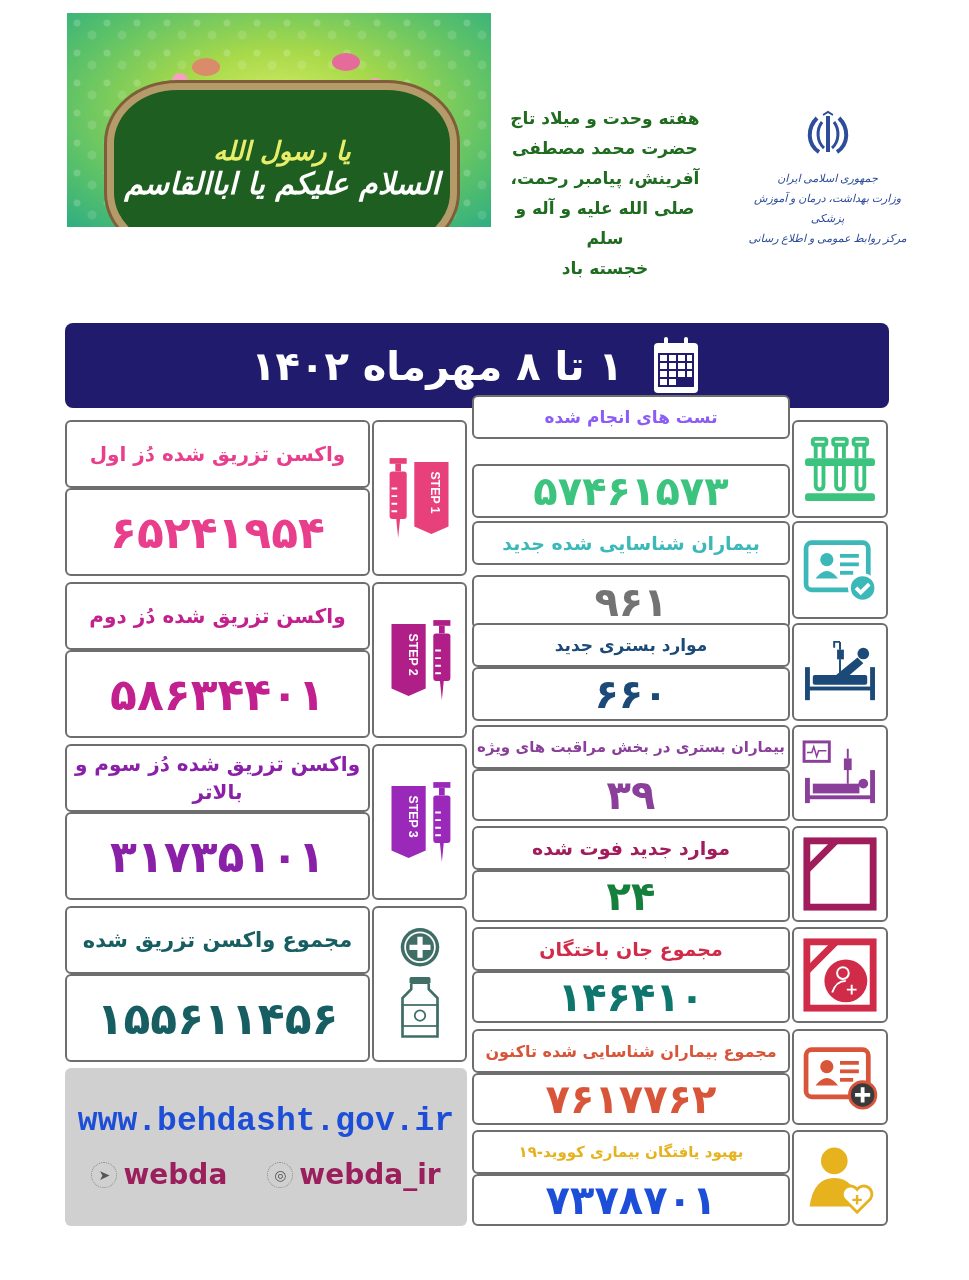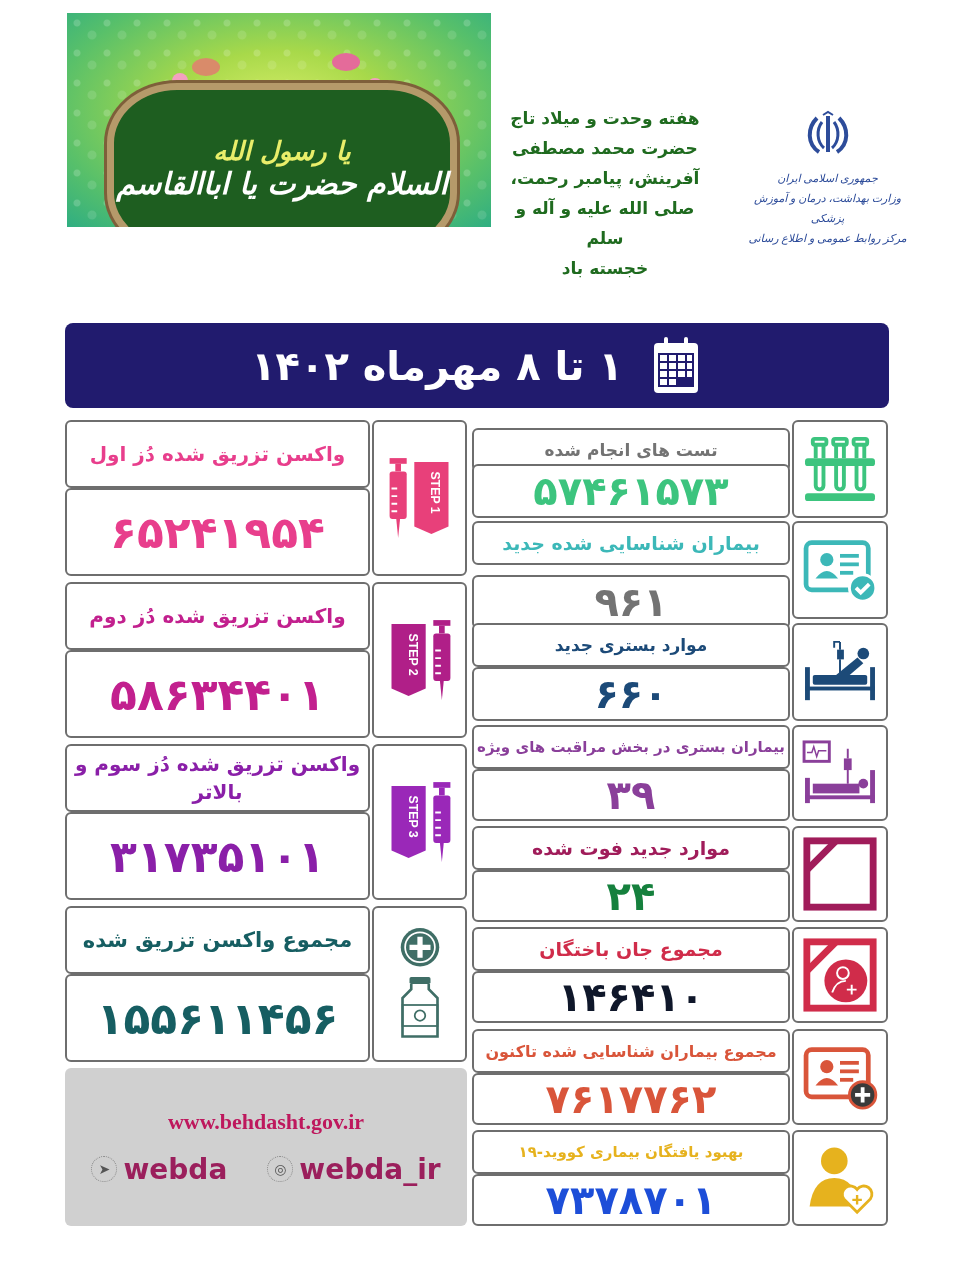--- a/index.html
+++ b/index.html
@@ -71,38 +71,38 @@
   .l-label { left: 65px; width: 305px; font-size: 20px; }
   .l-value { left: 65px; width: 305px; font-size: 44px; }
   .l-icon { left: 372px; width: 95px; }
 
   
   .footer {
     position: absolute; left: 65px; top: 1068px; width: 402px; height: 158px;
     background: #d0d0d0; border-radius: 6px;
     display: flex; flex-direction: column; align-items: center; justify-content: center; gap: 18px;
   }
-  .footer .url { color: #be185d; font-family: Liberation Serif, serif; font-weight: bold; font-size: 22px; }
+  .footer .url { color: #1d4ed8; font-family: Liberation Mono, monospace; font-weight: bold; font-size: 33px; }
   .footer .socials { display: flex; gap: 40px; align-items: center; }
   .footer .social { display: flex; align-items: center; gap: 6px; color: #9b1f5c; font-weight: bold; font-size: 28px; font-family: "DejaVu Sans", sans-serif; }
   .footer .social .sicon { width: 26px; height: 26px; border-radius: 50%; border: 1px dotted #888; display: flex; align-items: center; justify-content: center; color: #555; font-size: 14px; }
 </style>
 </head>
 <body>
 
 <div class="banner">
   <div class="flower f1"></div>
   <div class="flower f2"></div>
   <div class="bird b1"></div>
   <div class="bird b2"></div>
   <div class="bird b3"></div>
   <div class="bird b4"></div>
   <div class="banner-medallion">
     <div class="line1">یا رسول الله</div>
-    <div class="line2">السلام حضرت یا اباالقاسم</div>
+    <div class="line2">السلام علیکم یا اباالقاسم</div>
   </div>
 </div>
 
 <div class="greeting">
   <div>هفته وحدت و میلاد تاج</div>
   <div>حضرت محمد مصطفی</div>
   <div>آفرینش، پیامبر رحمت،</div>
   <div>صلی الله علیه و آله و سلم</div>
   <div>خجسته باد</div>
 </div>
@@ -144,21 +144,21 @@
         <rect x="9" y="44" width="7" height="6"></rect>
           <rect x="18" y="44" width="7" height="6"></rect>
       </g>
       <rect x="13" y="2" width="4" height="12" rx="2" fill="#fff"></rect>
       <rect x="33" y="2" width="4" height="12" rx="2" fill="#fff"></rect>
     </svg>
   </div>
   <div class="date-text">۱ تا ۸ مهرماه ۱۴۰۲</div>
 </div>
 
-<div class="cell cell-label r-label" style="top:428px;height:44px;color:#737373">تست های انجام شده</div>
+<div class="cell cell-label r-label" style="top:395px;height:44px;color:#8b5cf6">تست های انجام شده</div>
 <div class="cell cell-value r-value" style="top:464px;height:54px;color:#3cc47e">۵۷۴۶۱۵۷۳</div>
 <div class="cell icon-cell r-icon" style="top:420px;height:98px">
   <svg viewBox="0 0 80 70" width="78" height="68">
     <g fill="none" stroke="#3cc47e" stroke-width="4">
       <rect x="12" y="4" width="14" height="6" rx="2"></rect>
         <rect x="33" y="4" width="14" height="6" rx="2"></rect>
         <rect x="54" y="4" width="14" height="6" rx="2"></rect>
       <path d="M15 10 v14 M23 10 v14 M36 10 v14 M44 10 v14 M57 10 v14 M65 10 v14"></path>
       <path d="M15 32 v20 a4 4 0 0 0 8 0 v-20 M36 32 v20 a4 4 0 0 0 8 0 v-20 M57 32 v20 a4 4 0 0 0 8 0 v-20"></path>
     </g>
@@ -221,21 +221,21 @@
 <div class="cell cell-label r-label" style="top:826px;height:44px;color:#a01c5a;font-size:19px">موارد جدید فوت شده</div>
 <div class="cell cell-value r-value" style="top:870px;height:52px;color:#15803d">۲۴</div>
 <div class="cell icon-cell r-icon" style="top:826px;height:96px">
   <svg viewBox="0 0 80 80" width="78" height="78">
     <rect x="6" y="6" width="68" height="68" fill="none" stroke="#a01c5a" stroke-width="7"></rect>
     <path d="M6 36 L36 6" stroke="#a01c5a" stroke-width="7"></path>
   </svg>
 </div>
 
 <div class="cell cell-label r-label" style="top:927px;height:44px;color:#d02c4a;font-size:19px">مجموع جان باختگان</div>
-<div class="cell cell-value r-value" style="top:971px;height:52px;color:#0f172a">۱۴۶۴۱۰</div>
+<div class="cell cell-value r-value" style="top:971px;height:52px;color:#0f766e">۱۴۶۴۱۰</div>
 <div class="cell icon-cell r-icon" style="top:927px;height:96px">
   <svg viewBox="0 0 80 80" width="78" height="78">
     <rect x="6" y="6" width="68" height="68" fill="none" stroke="#d02c4a" stroke-width="7"></rect>
     <path d="M6 36 L36 6" stroke="#d02c4a" stroke-width="7"></path>
     <circle cx="46" cy="46" r="22" fill="#d02c4a"></circle>
     <circle cx="43" cy="38" r="6" fill="none" stroke="#fff" stroke-width="2"></circle>
     <path d="M32 58 q4 -12 14 -12" fill="none" stroke="#fff" stroke-width="2"></path>
     <path d="M52 50 v10 M47 55 h10" stroke="#fff" stroke-width="2"></path>
   </svg>
 </div>

